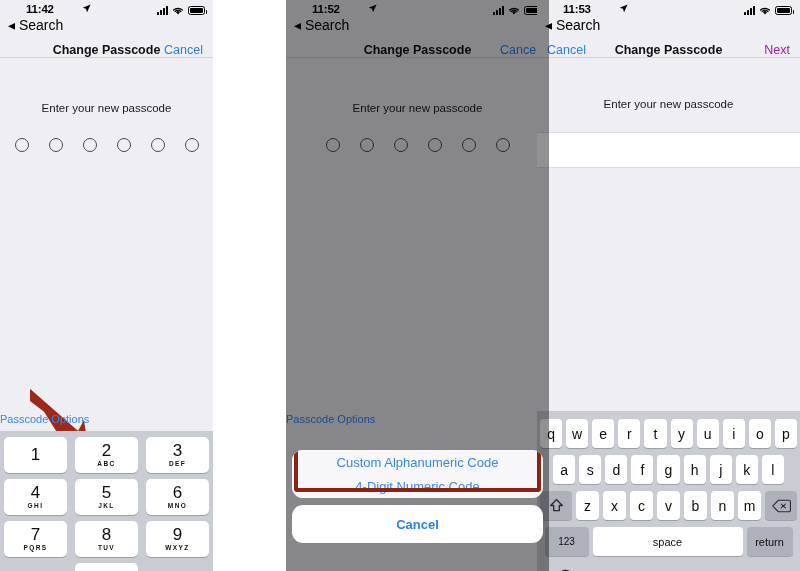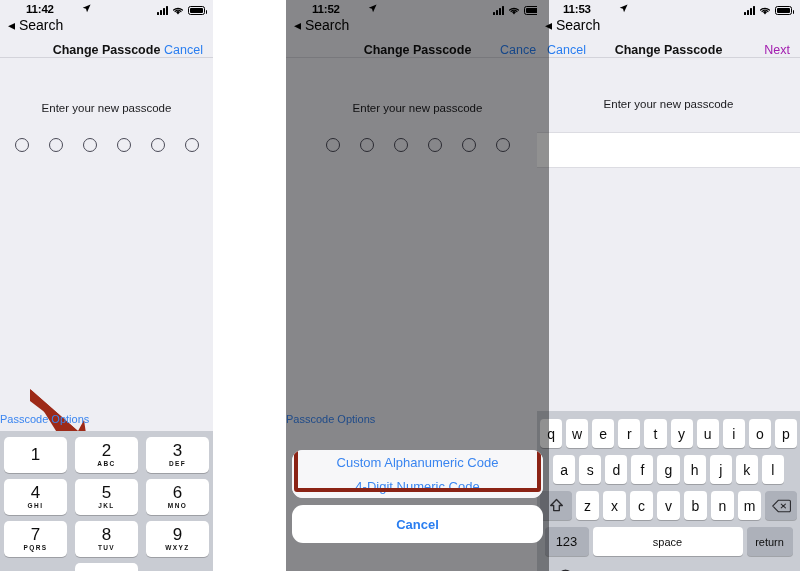--- a/index.html
+++ b/index.html
@@ -68,21 +68,21 @@
   .field-row{background:#fff;height:34px;border-top:1px solid #dcdce2;border-bottom:1px solid #dcdce2;}
 
   
   .kbd{position:absolute;left:0;right:0;bottom:0;height:200px;background:#c9ccd3;padding:8px 3px 0 3px;box-sizing:border-box;}
   .kb-row{display:flex;justify-content:center;gap:4px;margin-bottom:7px;}
   .kb-key{min-width:22px;height:29px;background:#fff;border-radius:4px;display:flex;align-items:center;justify-content:center;font-size:14px;color:#0d0d0d;box-shadow:0 1px 0 rgba(0,0,0,.22);flex:1;}
   .kb-row.r2{padding:0 13px;}
   .kb-row.r3{padding:0 0px;}
   .kb-mod{background:#adb1ba;box-shadow:0 1px 0 rgba(0,0,0,.2);min-width:32px;flex:0 0 32px;}
   .kb-space{flex:0 0 150px;font-size:11px;}
-  .kb-num{flex:0 0 44px;font-size:13px;}
+  .kb-num{flex:0 0 44px;font-size:10px;}
   .kb-ret{flex:0 0 46px;font-size:11px;}
   .kb-bottom{position:relative;height:40px;}
   .globe{position:absolute;left:17px;top:6px;}
   svg{display:block;}
 </style>
 </head>
 <body>
 
 <div class="stage">
 

